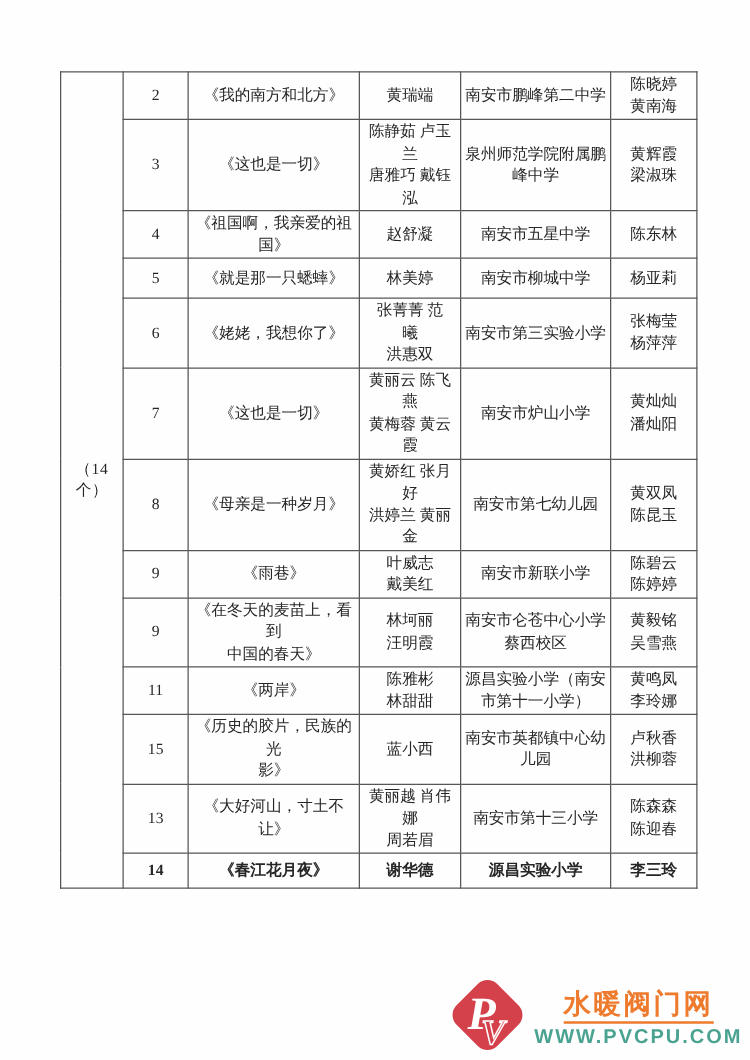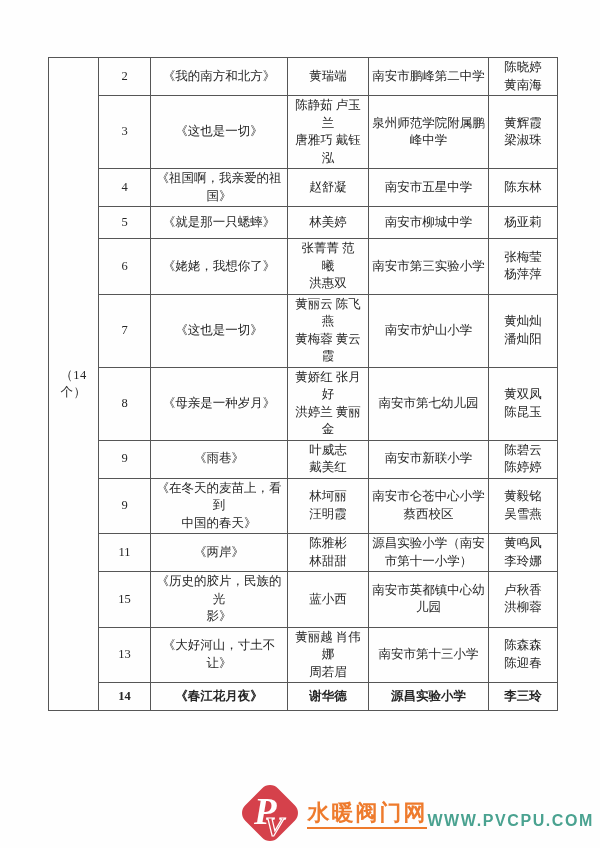--- a/index.html
+++ b/index.html
@@ -36,21 +36,21 @@
     letter-spacing: 0.5px;
   }
 
   .watermark {
     position: absolute;
     right: 6px; bottom: 2px;
     display: flex;
     align-items: center;
   }
   .wm-badge { flex: 0 0 auto; margin-right: 4px; }
-  .wm-texts { display: flex; flex-direction: row; align-items: flex-end; }
+  .wm-texts { display: flex; flex-direction: column; align-items: center; }
   .wm-name {
     font-family: "Liberation Sans", sans-serif;
     font-weight: bold;
     font-size: 22px;
     letter-spacing: 2px;
     color: #ee7b2d;
     border-bottom: 2px solid #ee7b2d;
     padding-bottom: 2px;
     line-height: 1.1;
   }

